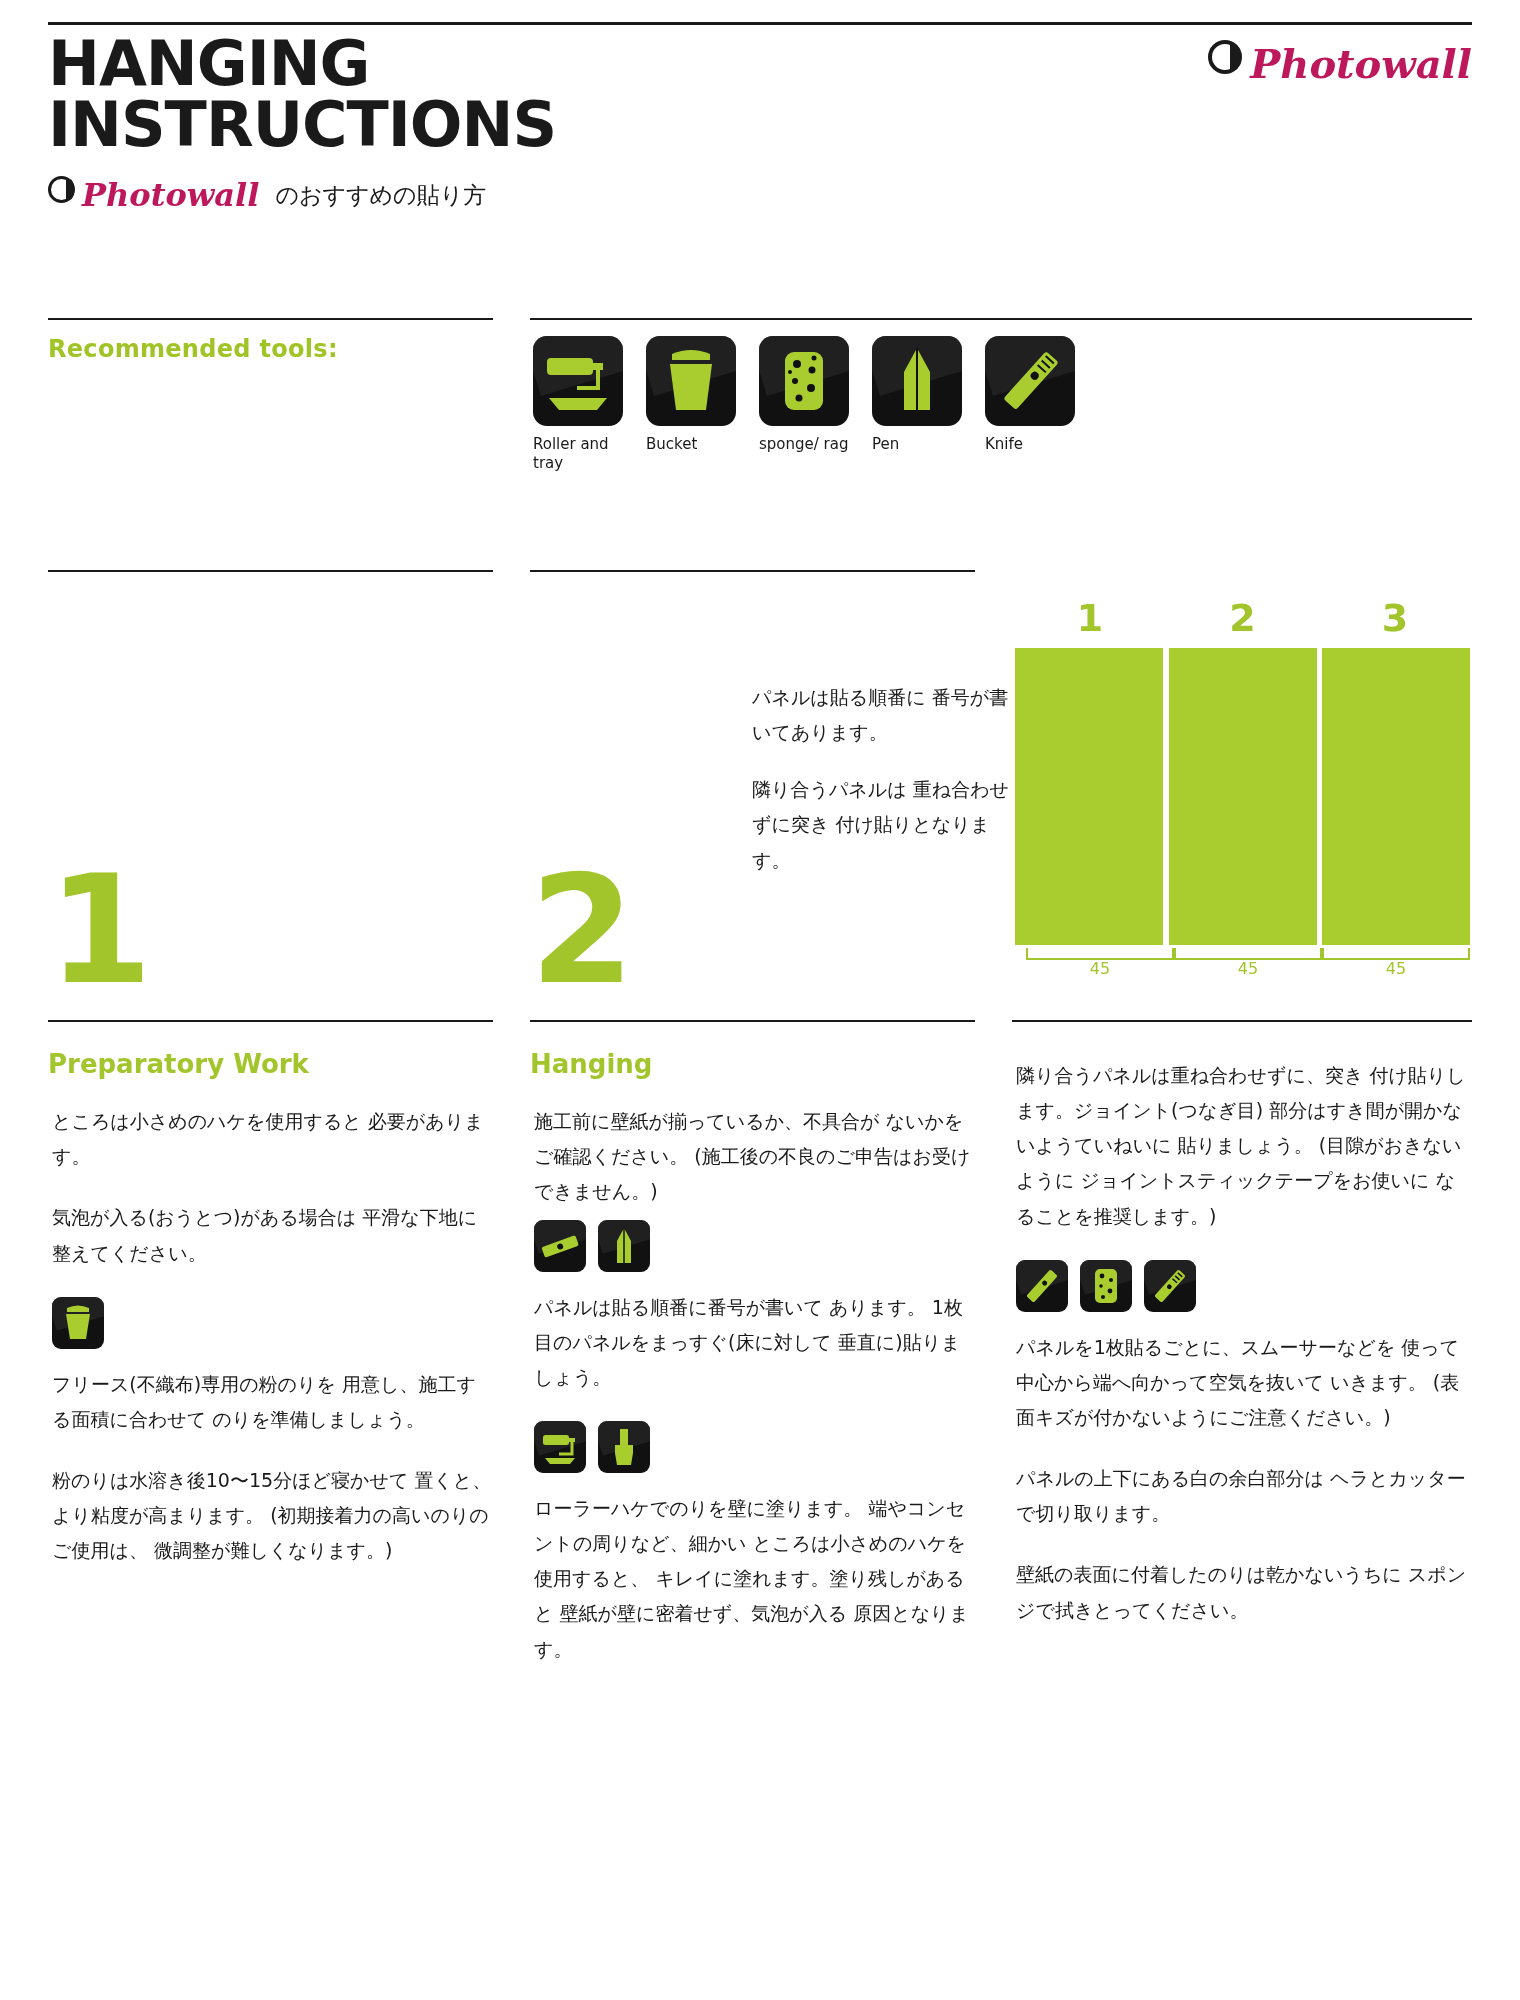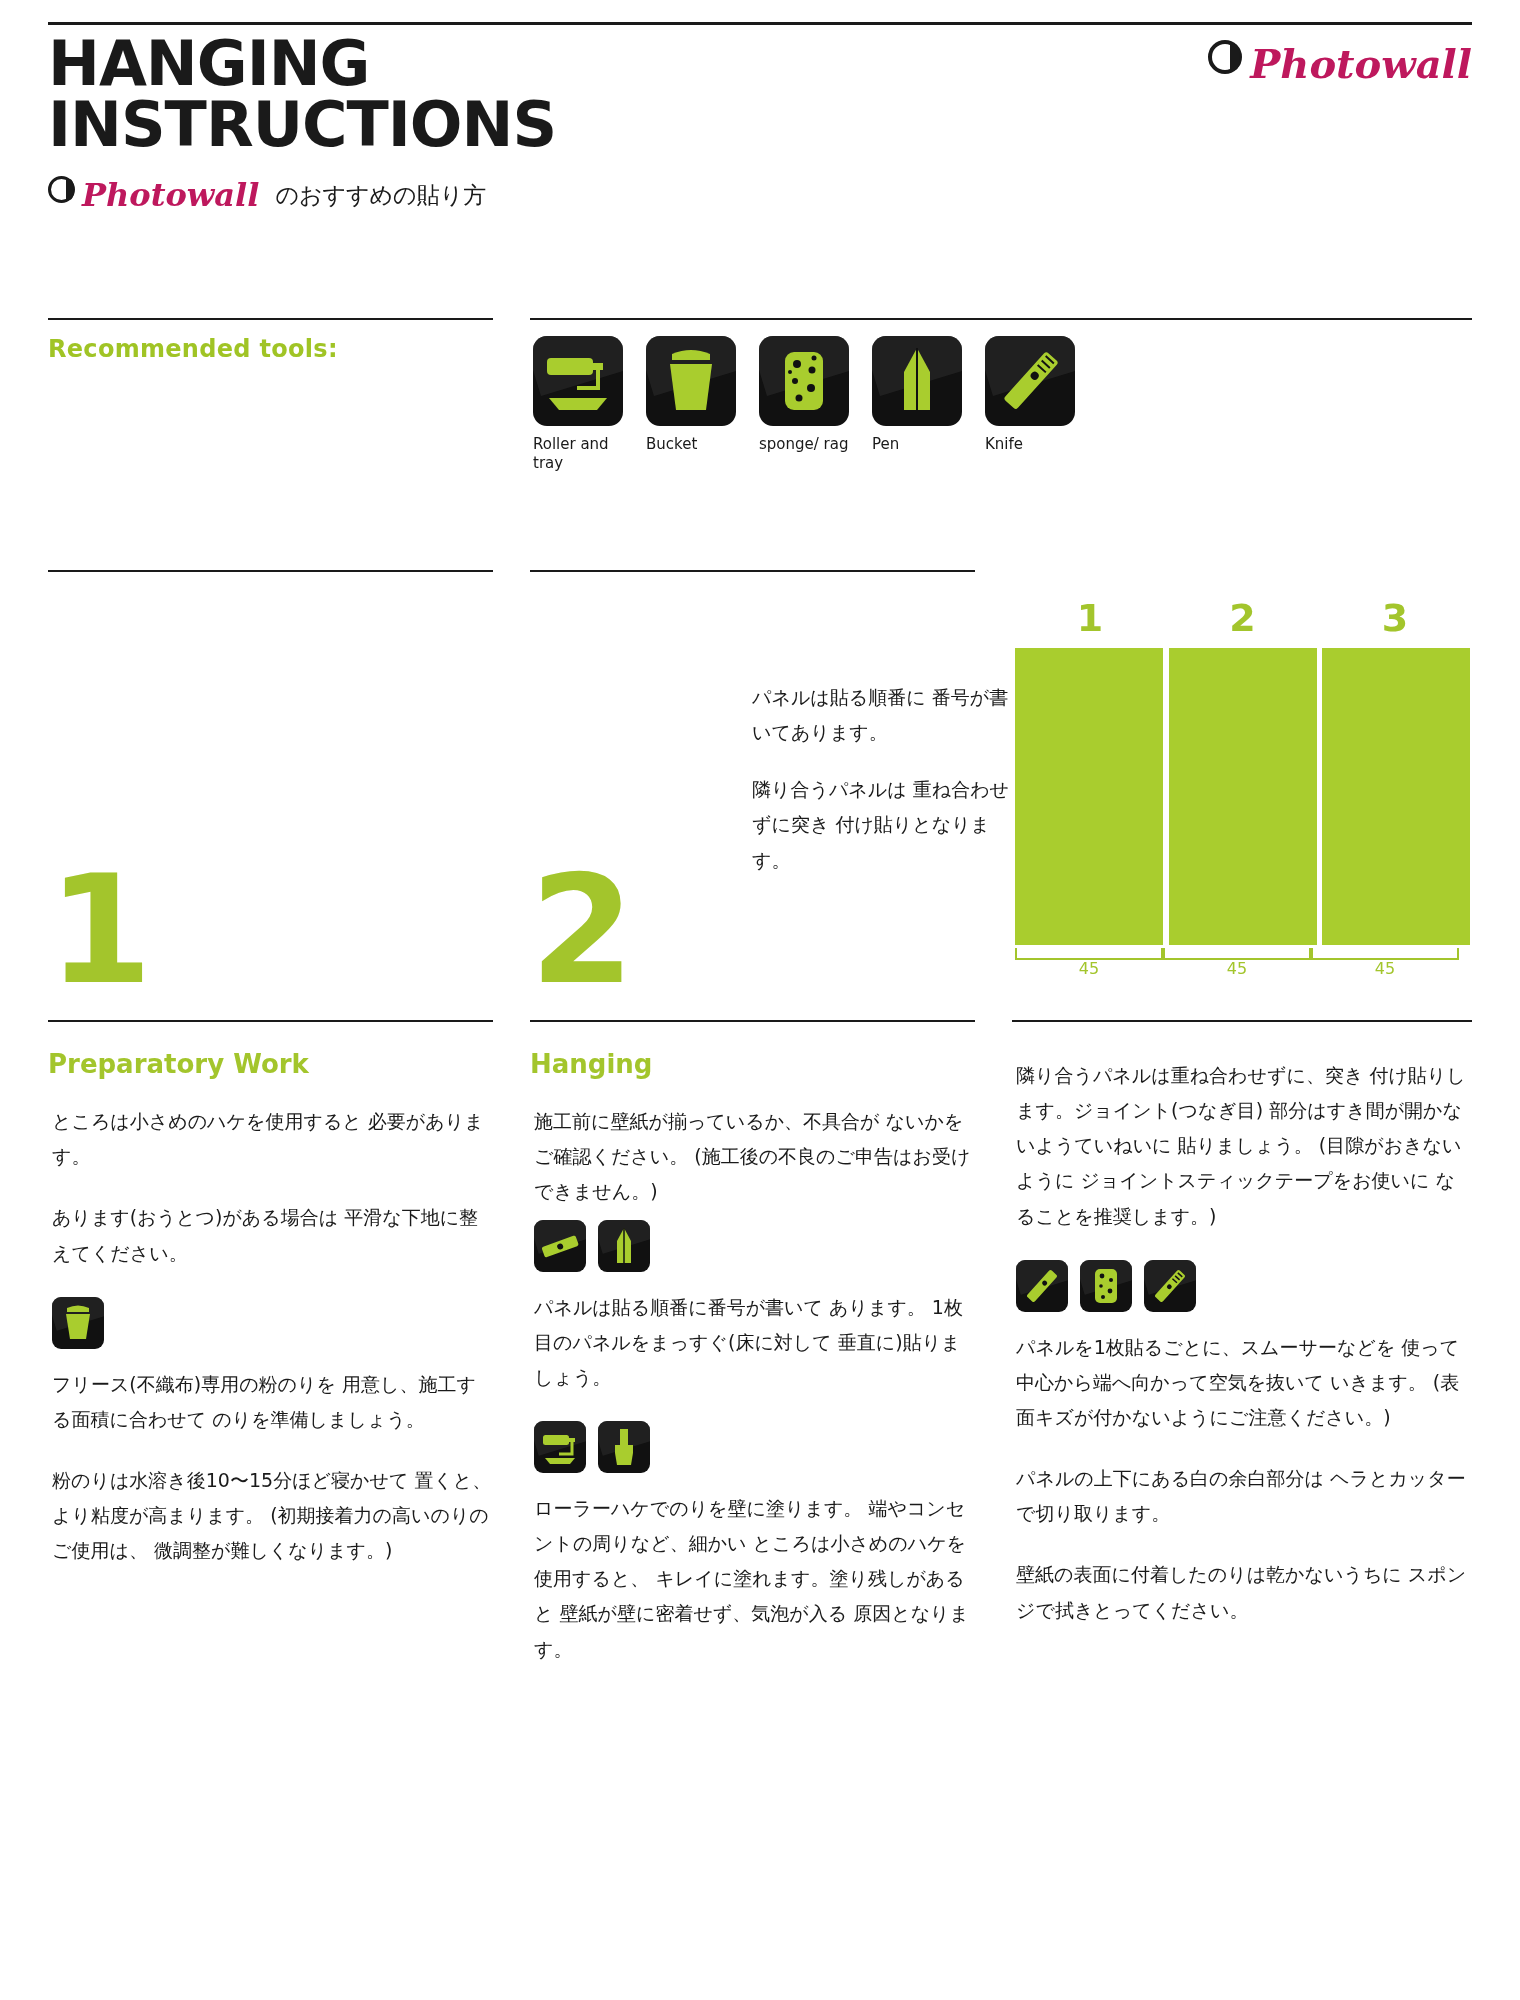--- a/index.html
+++ b/index.html
@@ -203,21 +203,21 @@
     justify-content: space-between;
     width: 455px;
   }
   .panel {
     width: 148px;
     height: 297px;
     background: #a9cd2e;
   }
   .measure-row {
     display: flex;
-    justify-content: flex-start;
+    justify-content: flex-end;
     width: 455px;
     margin-top: 3px;
   }
   .measure {
     width: 148px;
     position: relative;
     height: 30px;
   }
   .measure .bracket {
     position: absolute;
@@ -415,21 +415,21 @@
     </div>
   </div>
 
   <div class="rule rule-sec-left"></div>
   <div class="rule rule-sec-mid"></div>
   <div class="rule rule-sec-right"></div>
 
   <div class="col col-1">
     <h2 class="col-head">Preparatory Work</h2>
     <p class="para">ところは小さめのハケを使用すると 必要があります。</p>
-    <p class="para">あります(おうとつ)がある場合は 平滑な下地に整えてください。</p>
+    <p class="para">気泡が入る(おうとつ)がある場合は 平滑な下地に整えてください。</p>
     <div class="icon-row">
       <div class="mini-icon">
         <svg width="52" height="52" viewBox="0 0 52 52">
           <path d="M15 11 Q26 6 37 11 L37 15 L15 15 Z" fill="#a9cd2e"></path>
           <path d="M14 17 L38 17 L34 42 L18 42 Z" fill="#a9cd2e"></path>
         </svg>
       </div>
     </div>
     <p class="para">フリース(不織布)専用の粉のりを 用意し、施工する面積に合わせて のりを準備しましょう。</p>
     <p class="para">粉のりは水溶き後10〜15分ほど寝かせて 置くと、より粘度が高まります。 (初期接着力の高いのりのご使用は、 微調整が難しくなります。)</p>

